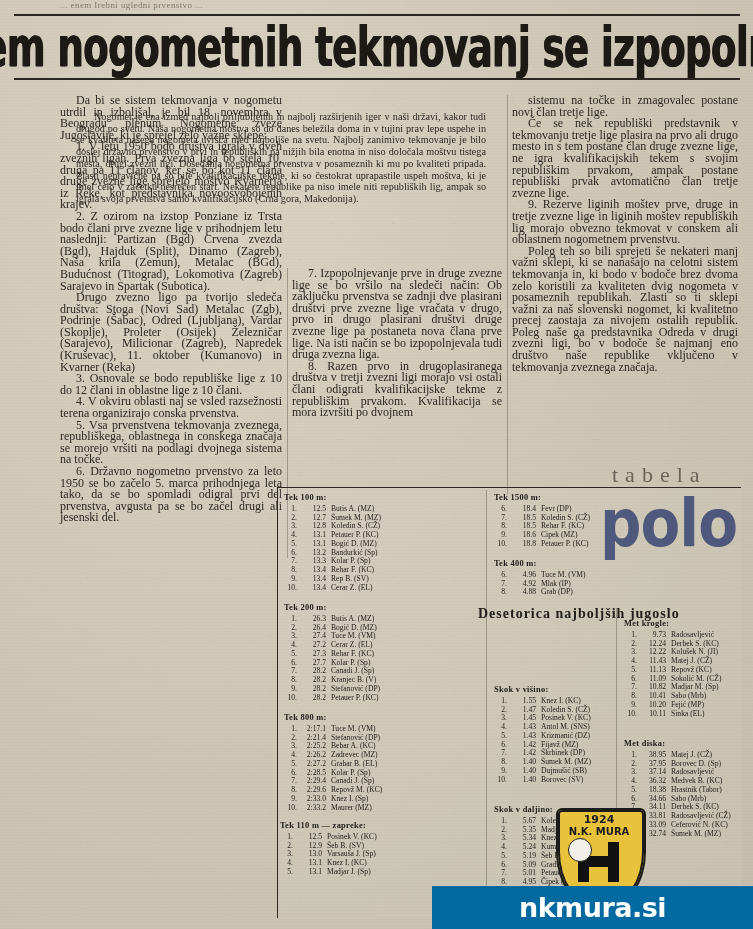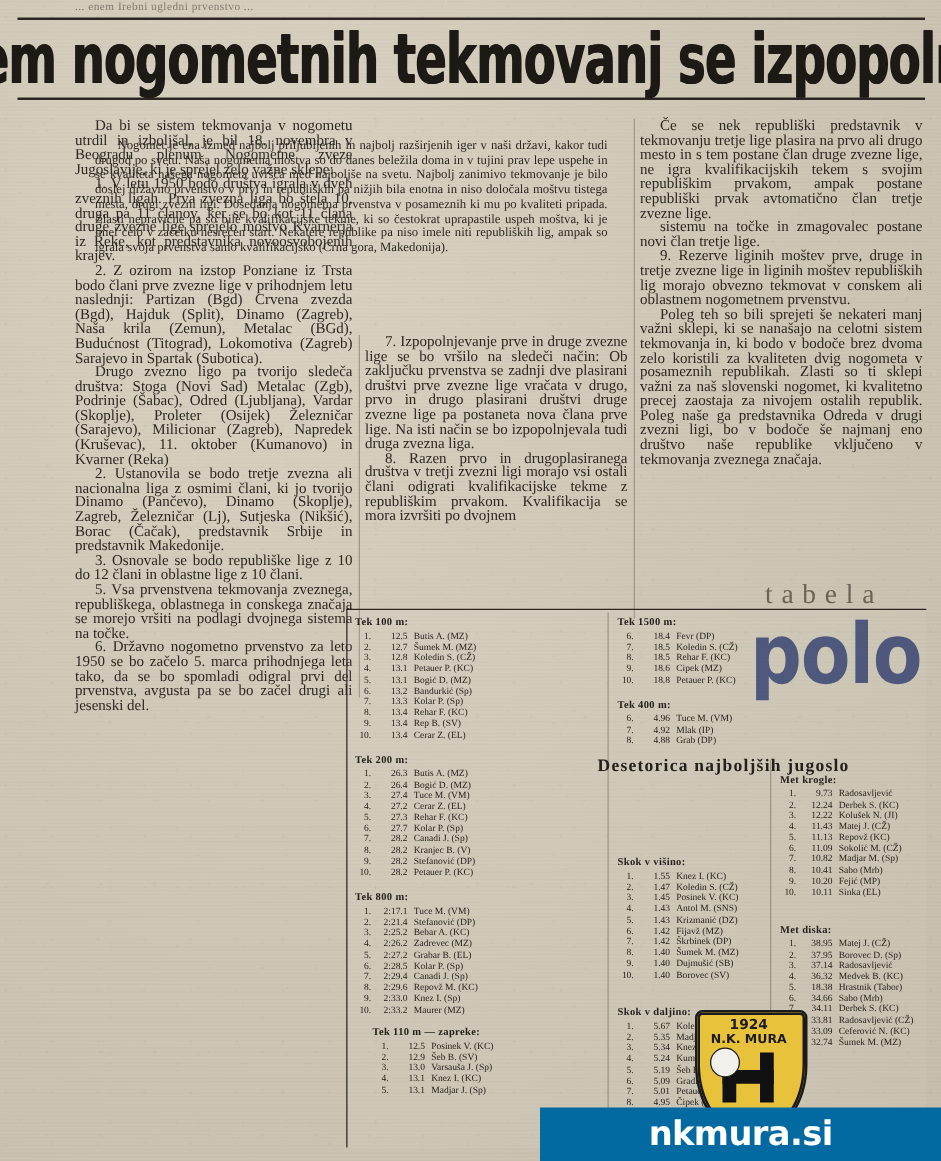--- a/index.html
+++ b/index.html
@@ -190,34 +190,34 @@
 </div>
 
 <div class="colrule" style="left:287px;top:268px;height:290px;"></div>
 <div class="colrule" style="left:507px;top:95px;height:400px;"></div>
 
 <div id="col1" class="col">
   <p>Da bi se sistem tekmovanja v nogometu utrdil in izboljšal, je bil 18. novembra v Beogradu plenum Nogometne zveze Jugoslavije, ki je sprejel zelo važne sklepe:</p>
   <p>1. V letu 1950 bodo društva igrala v dveh zveznih ligah. Prva zvezna liga bo štela 10, druga pa 11 članov, ker se bo kot 11 člana druge zvezne lige sprejelo moštvo Kvarnerja iz Reke, kot predstavnika novoosvobojenih krajev.</p>
   <p>2. Z ozirom na izstop Ponziane iz Trsta bodo člani prve zvezne lige v prihodnjem letu naslednji: Partizan (Bgd) Crvena zvezda (Bgd), Hajduk (Split), Dinamo (Zagreb), Naša krila (Zemun), Metalac (BGd), Budućnost (Titograd), Lokomotiva (Zagreb) Sarajevo in Spartak (Subotica).</p>
   <p>Drugo zvezno ligo pa tvorijo sledeča društva: Stoga (Novi Sad) Metalac (Zgb), Podrinje (Šabac), Odred (Ljubljana), Vardar (Skoplje), Proleter (Osijek) Železničar (Sarajevo), Milicionar (Zagreb), Napredek (Kruševac), 11. oktober (Kumanovo) in Kvarner (Reka)</p>
-  <p>2. Ustanovila se bodo tretje zvezna ali nacionalna liga z osmimi člani, ki jo tvorijo Dinamo (Pančevo), Dinamo (Skoplje), Zagreb, Železničar (Lj), Sutjeska (Nikšić), Borac (Čačak), predstavnik Srbije in predstavnik Makedonije.</p>
   <p>3. Osnovale se bodo republiške lige z 10 do 12 člani in oblastne lige z 10 člani.</p>
+  <p>4. V okviru oblasti naj se vsled razsežnosti terena organizirajo conska prvenstva.</p>
   <p>5. Vsa prvenstvena tekmovanja zveznega, republiškega, oblastnega in conskega značaja se morejo vršiti na podlagi dvojnega sistema na točke.</p>
   <p>6. Državno nogometno prvenstvo za leto 1950 se bo začelo 5. marca prihodnjega leta tako, da se bo spomladi odigral prvi del prvenstva, avgusta pa se bo začel drugi ali jesenski del.</p>
 </div>
 
 <div id="col2" class="col">
   <p>7. Izpopolnjevanje prve in druge zvezne lige se bo vršilo na sledeči način: Ob zaključku prvenstva se zadnji dve plasirani društvi prve zvezne lige vračata v drugo, prvo in drugo plasirani društvi druge zvezne lige pa postaneta nova člana prve lige. Na isti način se bo izpopolnjevala tudi druga zvezna liga.</p>
   <p>8. Razen prvo in drugoplasiranega društva v tretji zvezni ligi morajo vsi ostali člani odigrati kvalifikacijske tekme z republiškim prvakom. Kvalifikacija se mora izvršiti po dvojnem</p>
 </div>
 
 <div id="col3" class="col">
+  <p>sistemu na točke in zmagovalec postane novi član tretje lige.</p>
   <p>Če se nek republiški predstavnik v tekmovanju tretje lige plasira na prvo ali drugo mesto in s tem postane član druge zvezne lige, ne igra kvalifikacijskih tekem s svojim republiškim prvakom, ampak postane republiški prvak avtomatično član tretje zvezne lige.</p>
-  <p>sistemu na točke in zmagovalec postane novi član tretje lige.</p>
   <p>9. Rezerve liginih moštev prve, druge in tretje zvezne lige in liginih moštev republiških lig morajo obvezno tekmovat v conskem ali oblastnem nogometnem prvenstvu.</p>
   <p>Poleg teh so bili sprejeti še nekateri manj važni sklepi, ki se nanašajo na celotni sistem tekmovanja in, ki bodo v bodoče brez dvoma zelo koristili za kvaliteten dvig nogometa v posameznih republikah. Zlasti so ti sklepi važni za naš slovenski nogomet, ki kvalitetno precej zaostaja za nivojem ostalih republik. Poleg naše ga predstavnika Odreda v drugi zvezni ligi, bo v bodoče še najmanj eno društvo naše republike vključeno v tekmovanja zveznega značaja.</p>
 </div>
 
 <div class="tabela-word">tabela</div>
 <div class="polo-word">polo</div>
 
 <div class="panel">
   <div class="panel-inner">
 
@@ -393,21 +393,21 @@
             </tr>
         <tr>
               <td class="n">10.</td>
               <td class="v">2:33.2</td>
               <td class="nm">Maurer (MZ)</td>
             </tr>
       </tbody>
         </table>
     </div>
 
-    <div class="res-block" style="left:20px;top:334px;width:196px;font-family:Liberation Serif, serif;">
+    <div class="res-block" style="left:2px;top:334px;width:196px;font-family:Liberation Serif, serif;">
       <div class="hdr">Tek 110 m — zapreke:</div>
       <table>
         <tbody>
             <tr>
               <td class="n">1.</td>
               <td class="v">12.5</td>
               <td class="nm">Posinek V. (KC)</td>
             </tr>
         <tr>
               <td class="n">2.</td>

